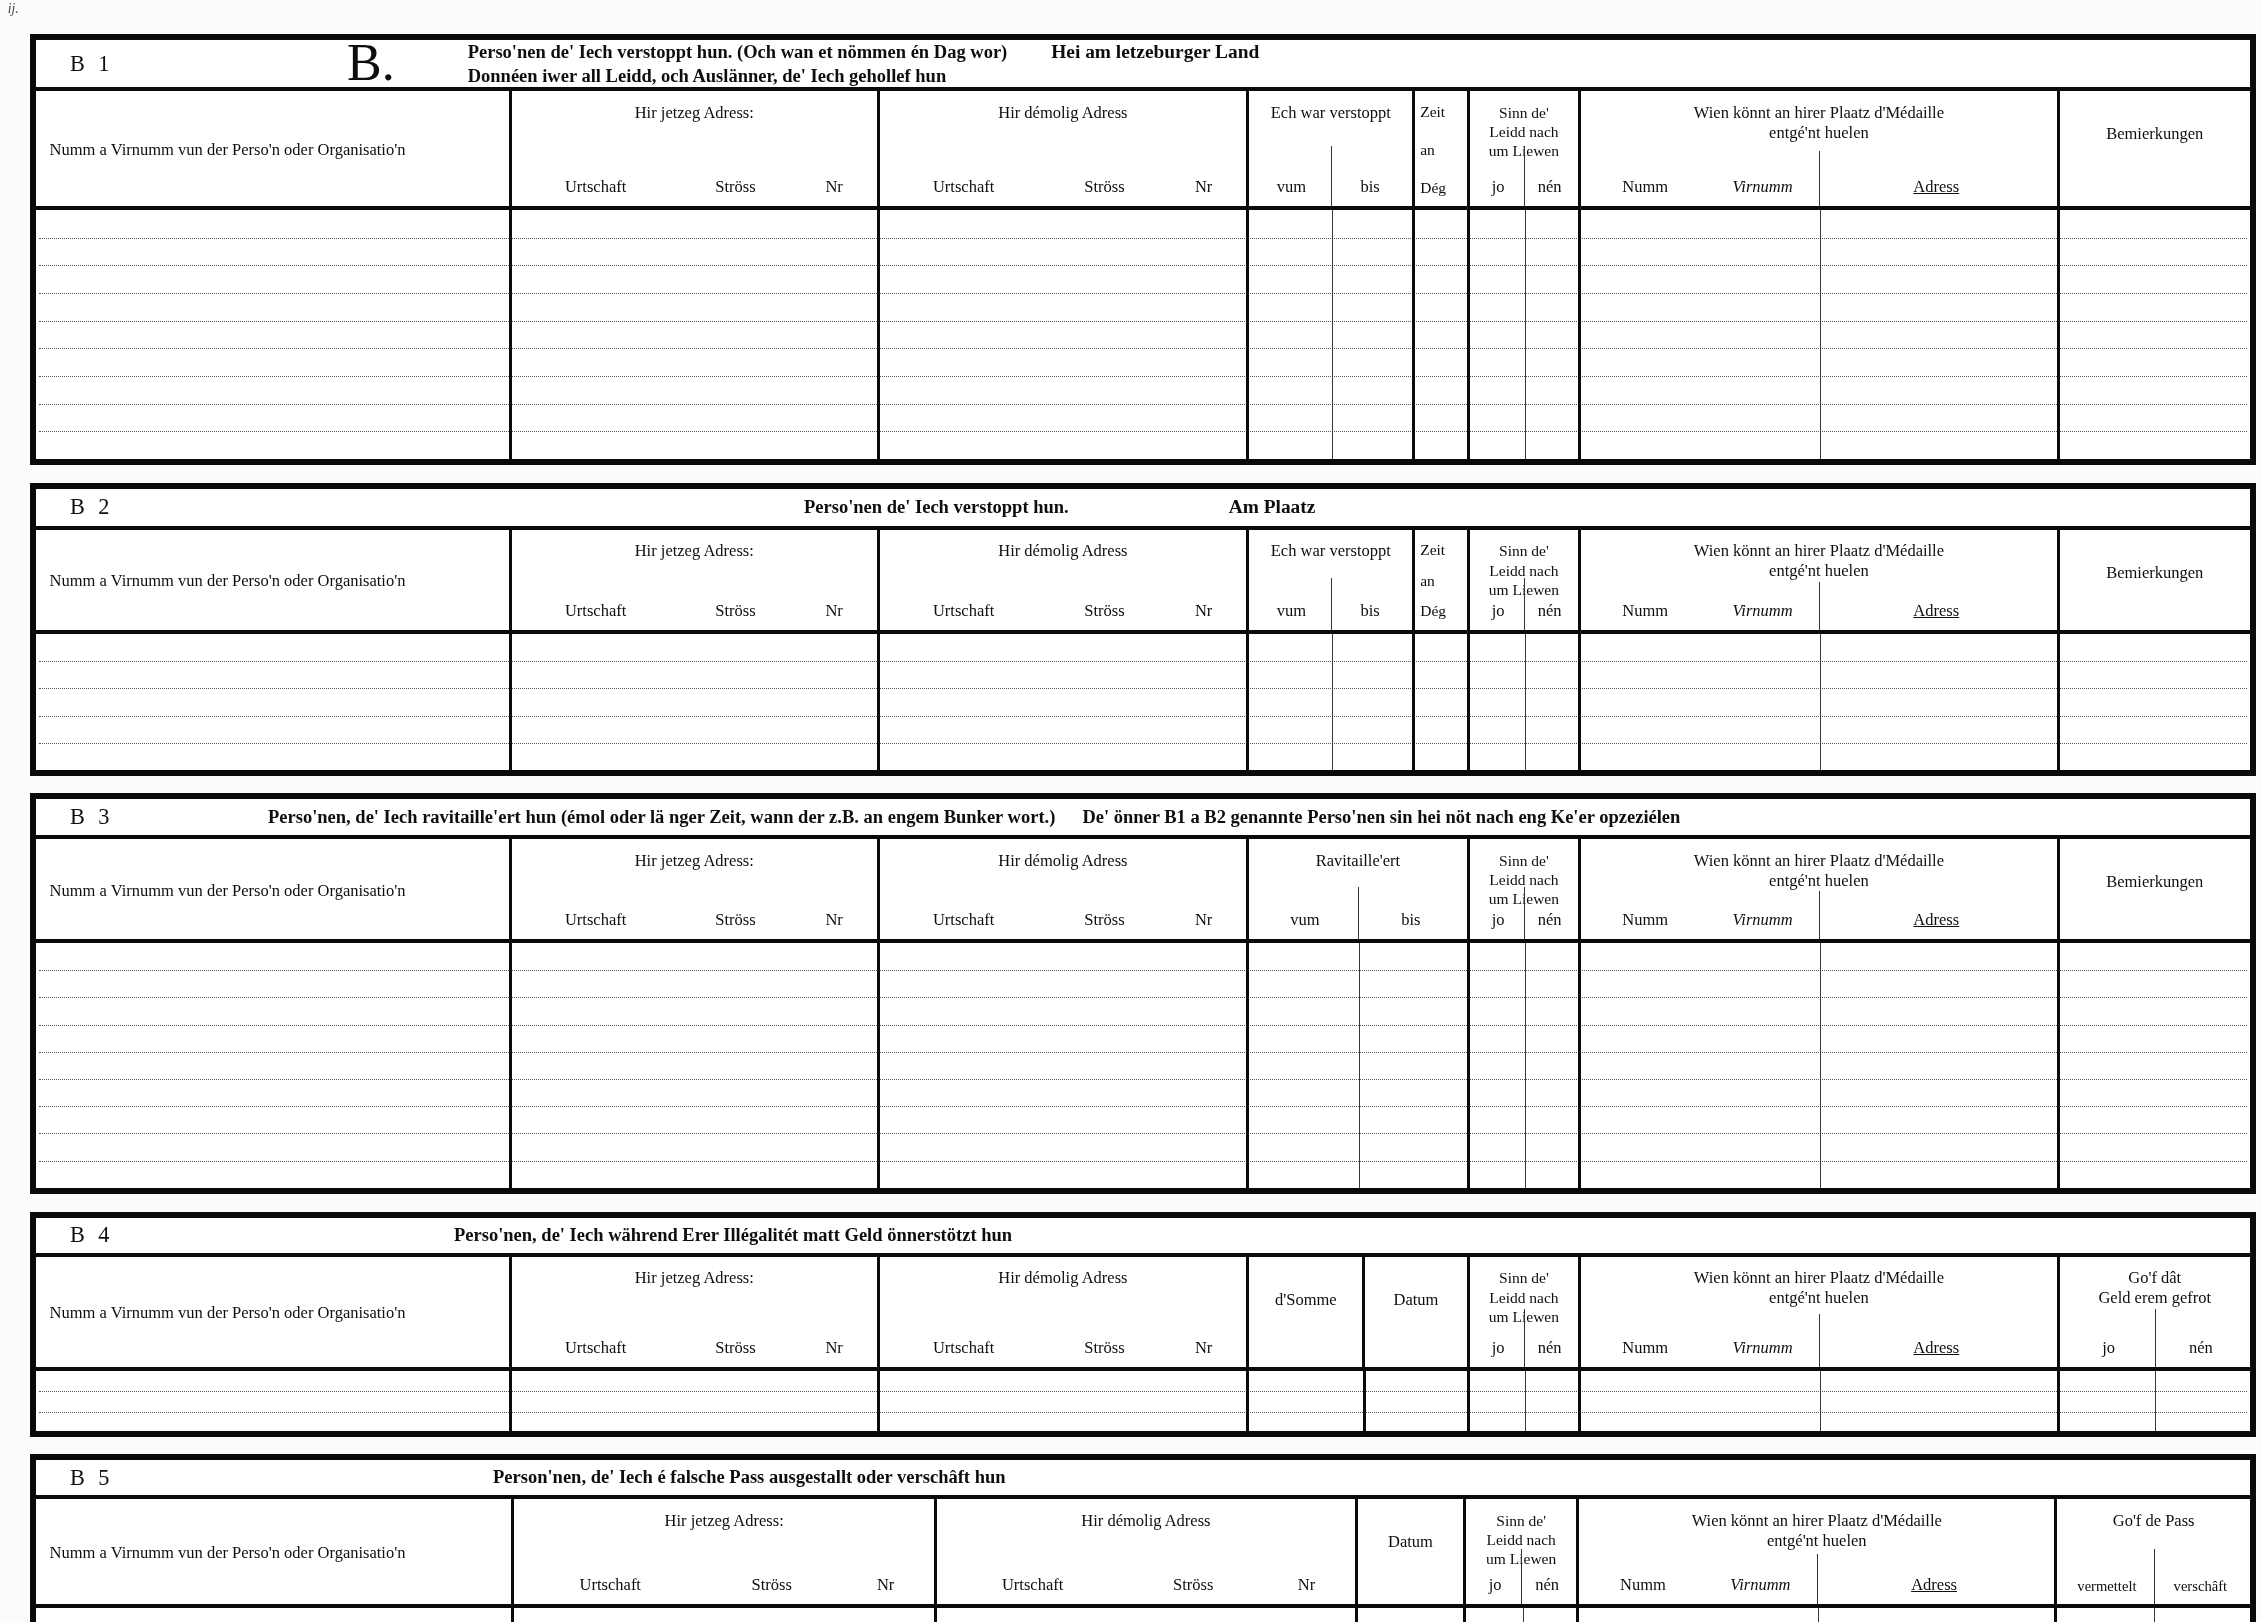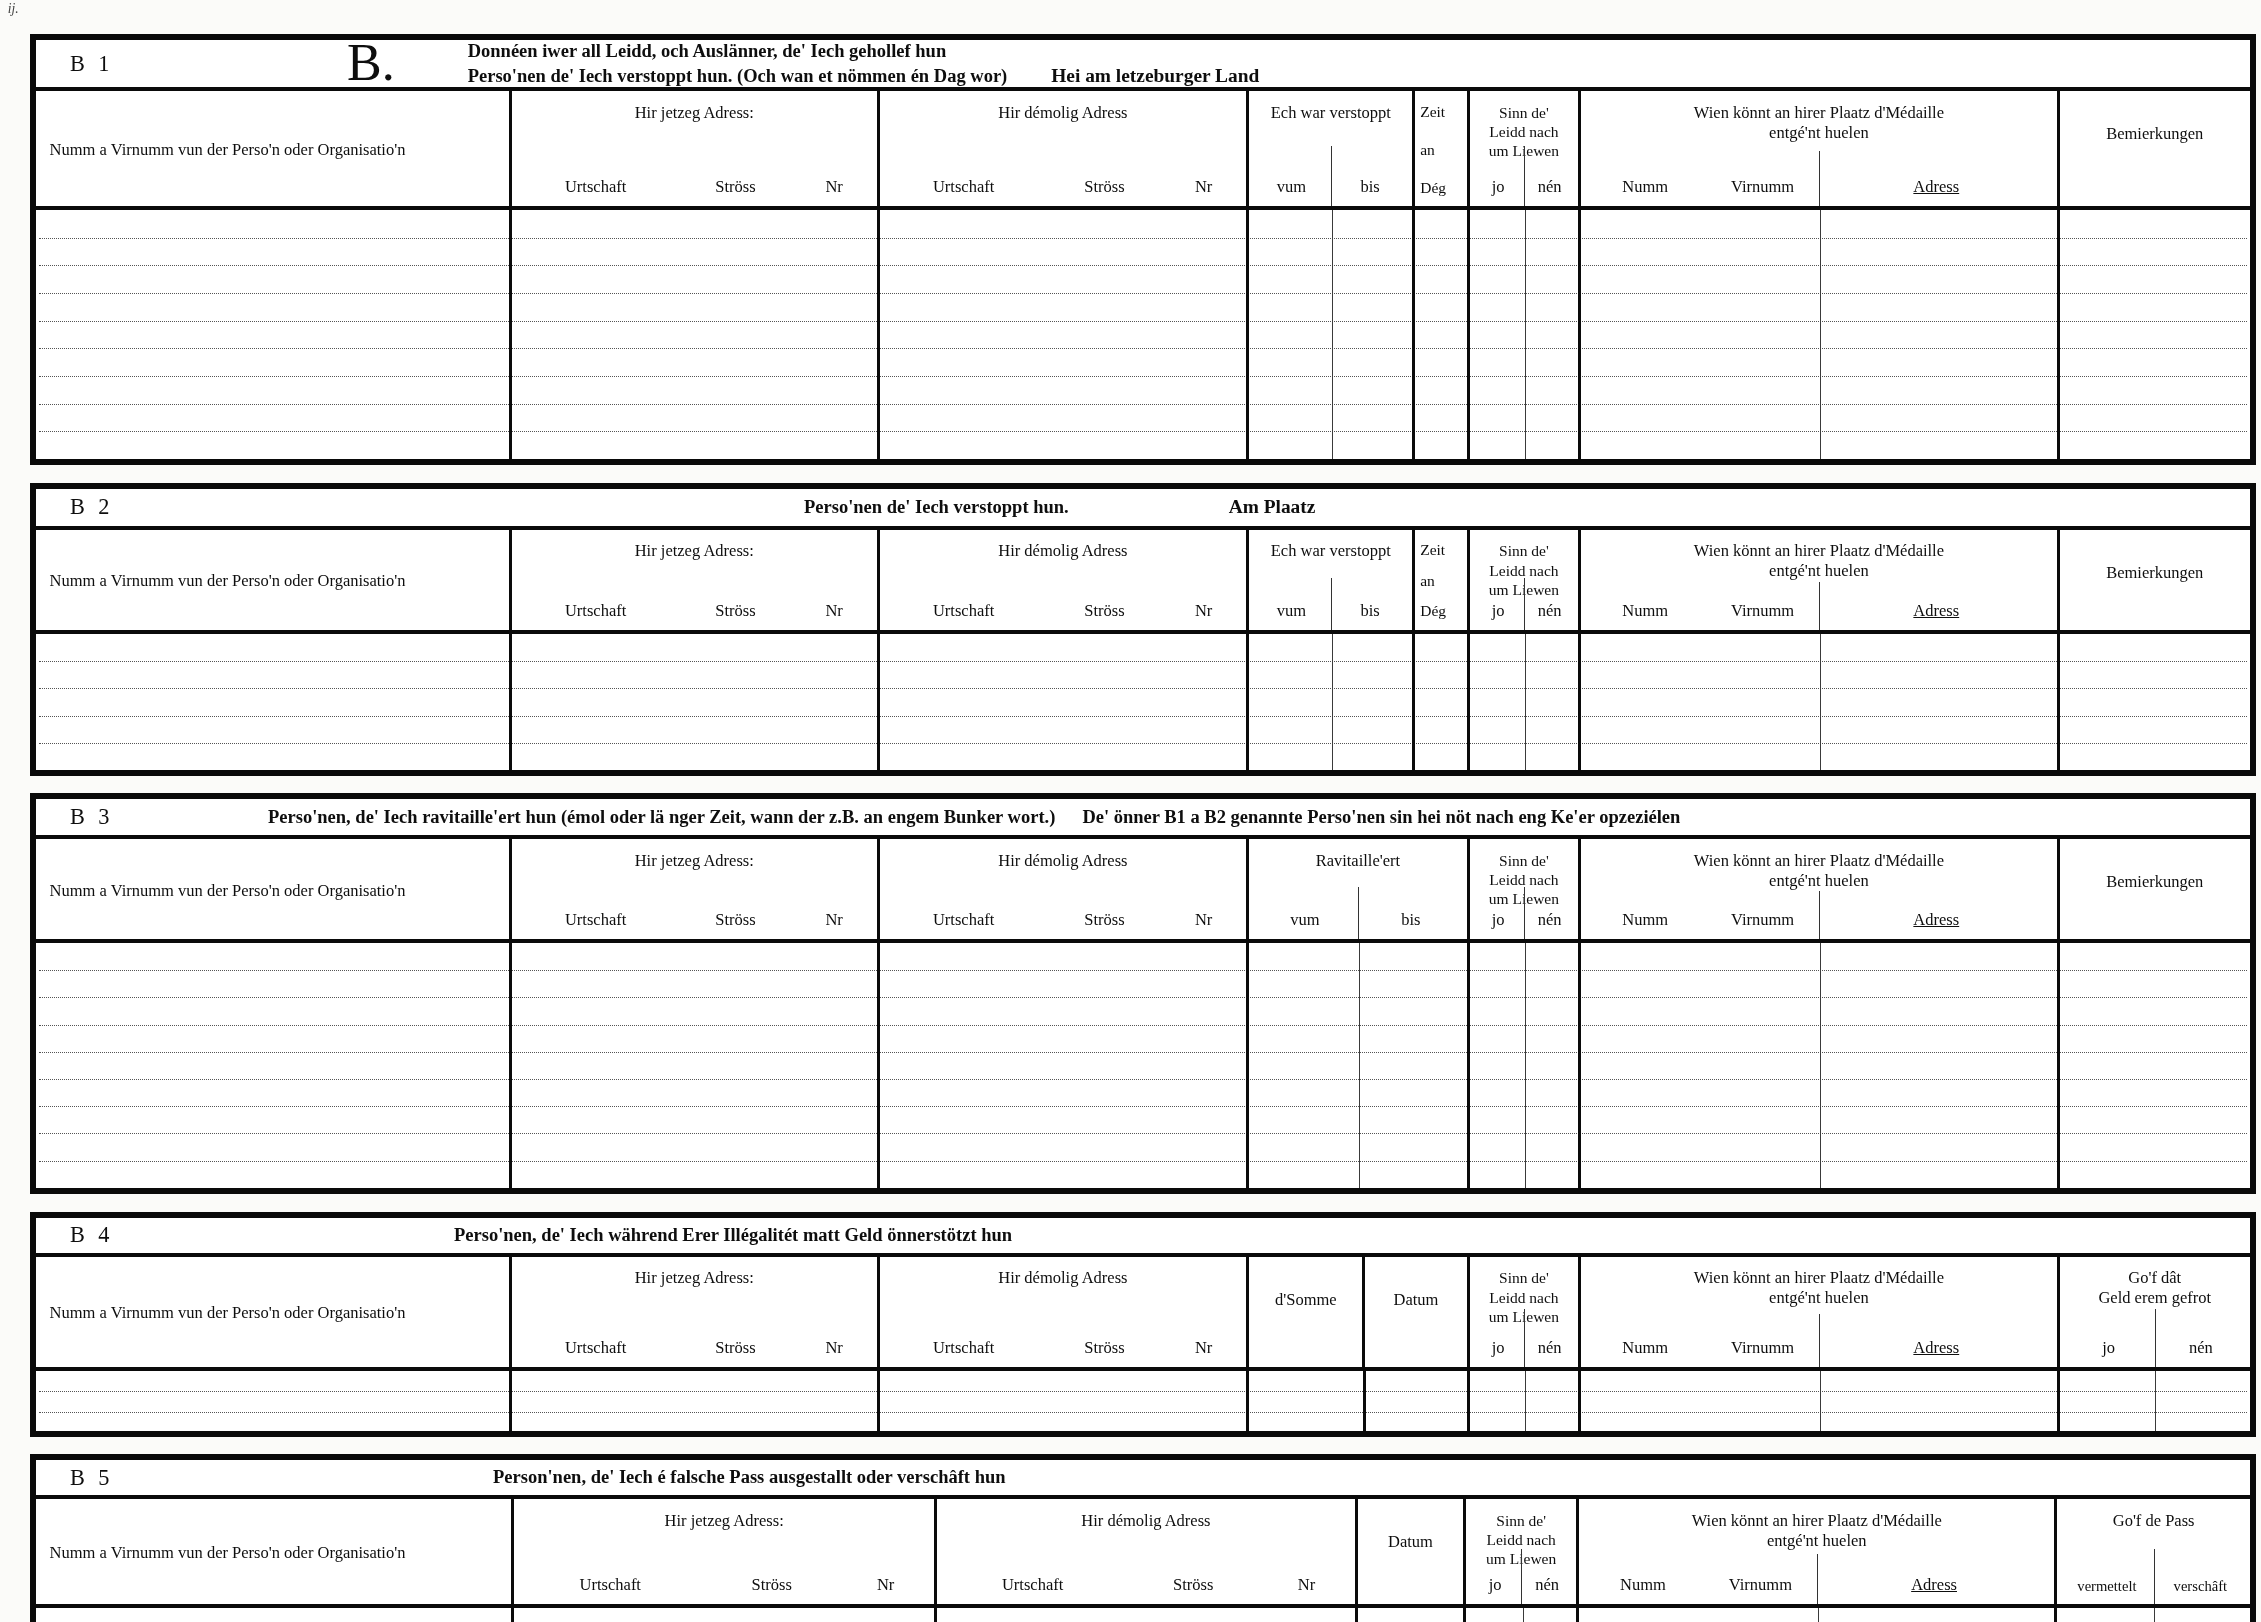--- a/index.html
+++ b/index.html
@@ -24,21 +24,21 @@
   .hcell { border-right:3.4px solid #0a0a0a; position:relative; display:flex; flex-direction:column;
            justify-content:space-between; padding:11.7px 2.9px 8.7px; text-align:center; font-size:16.5px; }
   .hcell:last-child { border-right:none; }
   .name-cell { justify-content:center; text-align:left; padding-left:13.6px; padding-right:9.7px; }
   .topstart { justify-content:flex-start; padding-top:33px; }
   .stack { line-height:1.25; font-size:15.5px; }
   .zeitstack { text-align:left; padding-left:4.9px; font-size:15.5px; line-height:1.2; }
   .hsub { display:flex; align-items:flex-end; }
   .hsub span { display:block; text-align:center; }
   .sub3 span:nth-child(1){width:45%;} .sub3 span:nth-child(2){width:33%;text-align:center;} .sub3 span:nth-child(3){width:22%;}
-  .wien3 span:nth-child(1){width:26%;} .wien3 span:nth-child(2){width:24%;} .wien3 span:nth-child(3){width:50%;text-decoration:underline;}
+  .wien3 span:nth-child(1){width:26%;} .wien3 span:nth-child(2){width:24%;font-style:italic;} .wien3 span:nth-child(3){width:50%;text-decoration:underline;}
   .sub2 span{width:50%;}
   .sub2s { font-size:14.6px; }
   .hsep { position:absolute; left:50%; bottom:0; height:52%; width:1px; background:#333; }
   .hsepw { position:absolute; left:50%; bottom:0; height:48%; width:1px; background:#333; }
 
   
   .cw-name{width:21.5%}.cw-anow{width:16.6%}.cw-aold{width:16.7%}.cw-verst{width:7.5%}
   .cw-zeit{width:2.45%}.cw-sinn{width:5.05%}.cw-wien{width:21.6%}.cw-bem{width:8.6%}
   .cw-rav{width:9.95%}
   .cw-somme{width:5.25%}.cw-datum{width:4.7%}
@@ -56,22 +56,22 @@
 
 <div class="corner-mark">ij.</div>
 
 <div class="form">
 
   <div class="section">
     <div class="trow" style="height:51px">
       <span class="sec-id">B 1</span>
       <span class="big-letter" style="margin-left:165px">B.</span>
       <div class="t-text" style="margin-left:73px">
+        <div><span>Perso'nen de' Iech verstoppt hun. (Och wan et nömmen én Dag wor)</span><span class="t-suffix" style="margin-left:44px">Hei am letzeburger Land</span></div>
         <div>Donnéen iwer all Leidd, och Auslänner, de' Iech gehollef hun</div>
-        <div><span>Perso'nen de' Iech verstoppt hun. (Och wan et nömmen én Dag wor)</span><span class="t-suffix" style="margin-left:44px">Hei am letzeburger Land</span></div>
       </div>
     </div>
     <div class="hrow" style="height:119px">
       <div class="hcell cw-name name-cell">
           <span>Numm a Virnumm vun der Perso'n oder Organisatio'n</span>
         </div>
       <div class="hcell cw-anow">
         <div>Hir jetzeg Adress:</div>
         <div class="hsub sub3">
             <span>Urtschaft</span>

